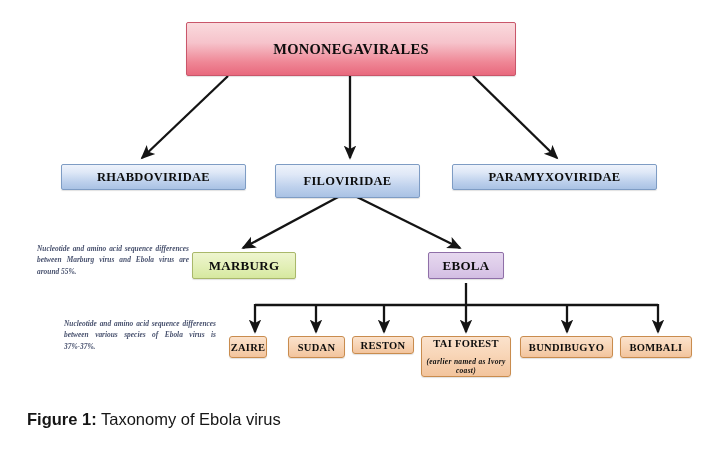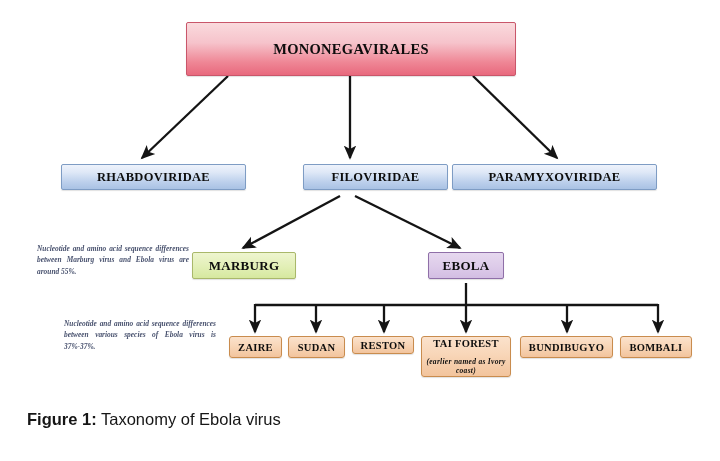--- a/index.html
+++ b/index.html
@@ -184,37 +184,37 @@
   </svg>
 
   <div class="node order" style="left:186px; top:22px; width:330px; height:54px;">
     <span>MONONEGAVIRALES</span>
   </div>
 
   <div class="node family" style="left:61px; top:164px; width:185px; height:26px;align-items:center;">
     <span>RHABDOVIRIDAE</span>
   </div>
 
-  <div class="node family" style="left:275px; top:164px; width:145px; height:26px;margin-left:28px;">
+  <div class="node family" style="left:275px; top:164px; width:145px; height:34px;">
     <span>FILOVIRIDAE</span>
   </div>
 
   <div class="node family" style="left:452px; top:164px; width:205px; height:26px;">
     <span>PARAMYXOVIRIDAE</span>
   </div>
 
   <div class="node genus-green" style="left:192px; top:252px; width:104px; height:27px;">
     <span>MARBURG</span>
   </div>
 
   <div class="node genus-purple" style="left:428px; top:252px; width:76px; height:27px;">
     <span>EBOLA</span>
   </div>
 
-  <div class="node species" style="left:229px; top:336px; width:53px; height:22px;">
+  <div class="node species" style="left:229px; top:336px; width:38px; height:22px;">
     <span>ZAIRE</span>
   </div>
 
   <div class="node species" style="left:288px; top:336px; width:57px; height:22px;">
     <span>SUDAN</span>
   </div>
 
   <div class="node species" style="left:352px; top:336px; width:62px; height:18px;text-align:right;">
     <span>RESTON</span>
   </div>

